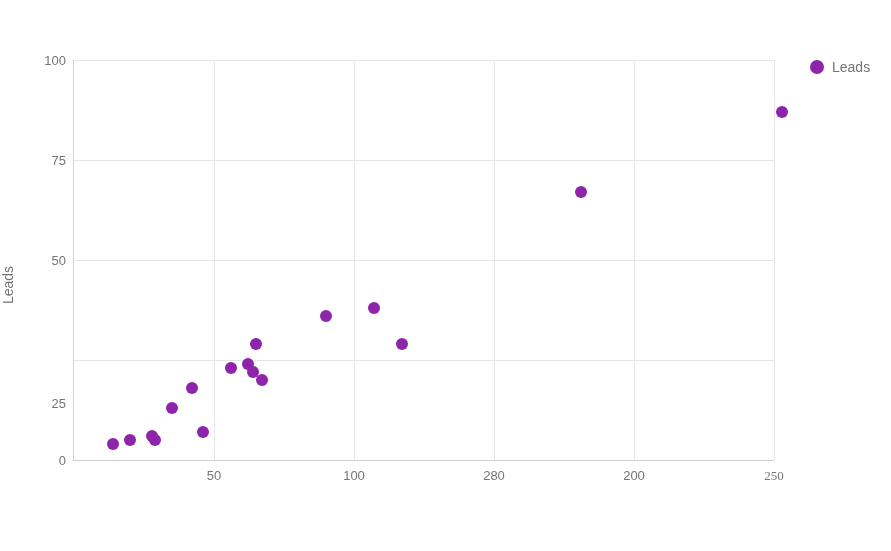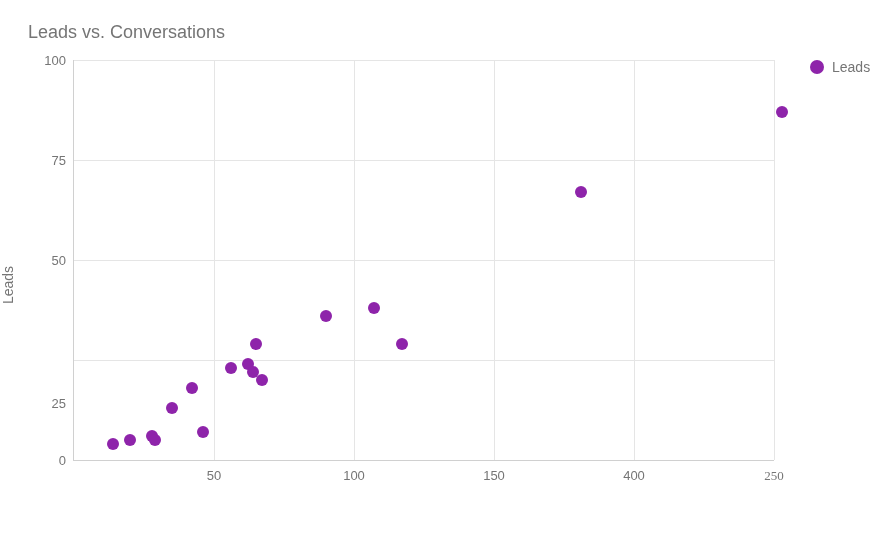--- a/index.html
+++ b/index.html
@@ -116,21 +116,20 @@
     margin-top: -6px;
     background: #8e24aa;
     border-radius: 50%;
   }
 </style>
 </head>
 <body>
 
 <div class="container">
 
-  <div class="title">Leads vs. Conversations</div>
 
   <div class="legend">
     <span class="legend-dot" title="Leads"></span>
     <span>Leads</span>
   </div>
 
   <div class="plot-wrap">
 
     <div class="y-axis-label">Leads</div>
 
@@ -143,23 +142,23 @@
         <div class="y-tick" style="top: 200px;">50</div>
         <div class="gridline-h" style="top: 100px;"></div>
         <div class="y-tick" style="top: 100px; text-align: center;">75</div>
         <div class="gridline-h" style="top: 0px;"></div>
         <div class="y-tick" style="top: 0px;">100</div>
         <div class="gridline-v" style="left: 140px;"></div>
         <div class="x-tick" style="left: 140px;">50</div>
         <div class="gridline-v" style="left: 280px;"></div>
         <div class="x-tick" style="left: 280px;">100</div>
         <div class="gridline-v" style="left: 420px;"></div>
-        <div class="x-tick" style="left: 420px;">150</div>
+        <div class="x-tick" style="left: 420px;">280</div>
         <div class="gridline-v" style="left: 560px;"></div>
-        <div class="x-tick" style="left: 560px;">400</div>
+        <div class="x-tick" style="left: 560px;">200</div>
         <div class="gridline-v" style="left: 700px;"></div>
         <div class="x-tick" style="left: 700px; font-family: Liberation Serif, serif;">250</div>
         <div class="point" title="14, 4" style="left: 39.2px; top: 384px; background: rgb(142, 36, 170);"></div>
         <div class="point" title="20, 5" style="left: 56px; top: 380px; background: rgb(142, 36, 170);"></div>
         <div class="point" title="28, 6" style="left: 78.4px; top: 376px; background: rgb(142, 36, 170);"></div>
         <div class="point" title="29, 5" style="left: 81.2px; top: 380px; background: rgb(142, 36, 170);"></div>
         <div class="point" title="35, 13" style="left: 98px; top: 348px; background: rgb(142, 36, 170);"></div>
         <div class="point" title="42, 18" style="left: 117.6px; top: 328px; background: rgb(142, 36, 170);"></div>
         <div class="point" title="46, 7" style="left: 128.8px; top: 372px; background: rgb(142, 36, 170);"></div>
         <div class="point" title="56, 23" style="left: 156.8px; top: 308px; background: rgb(142, 36, 170);"></div>

